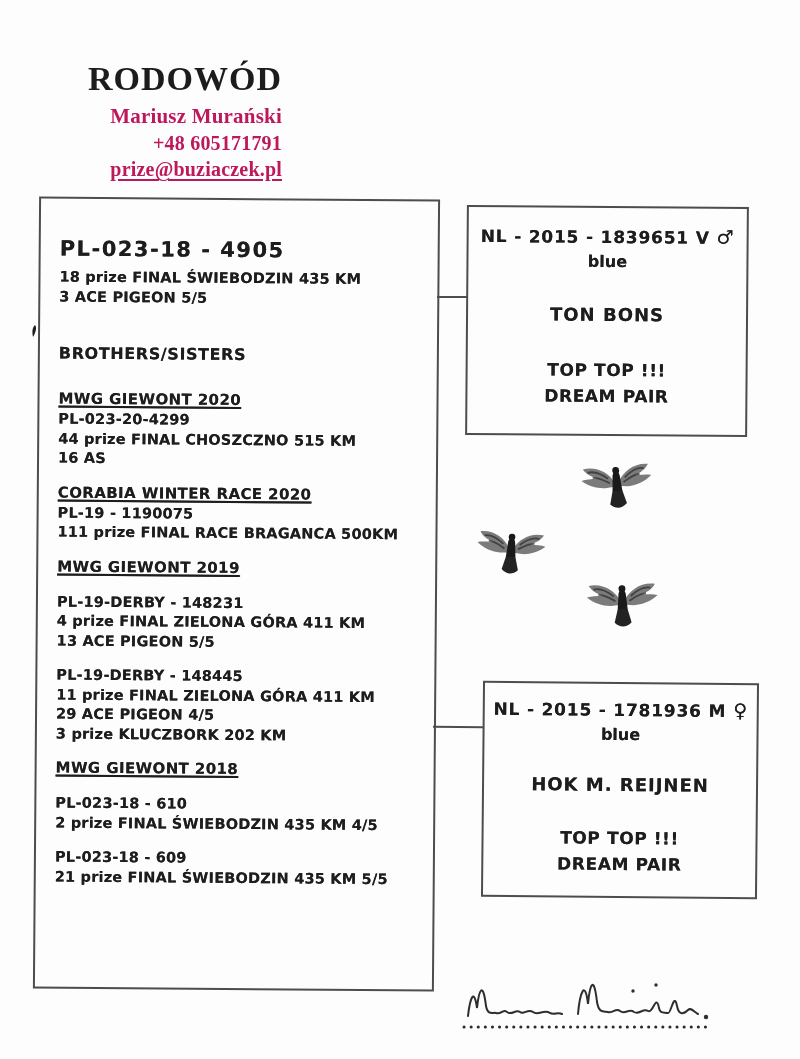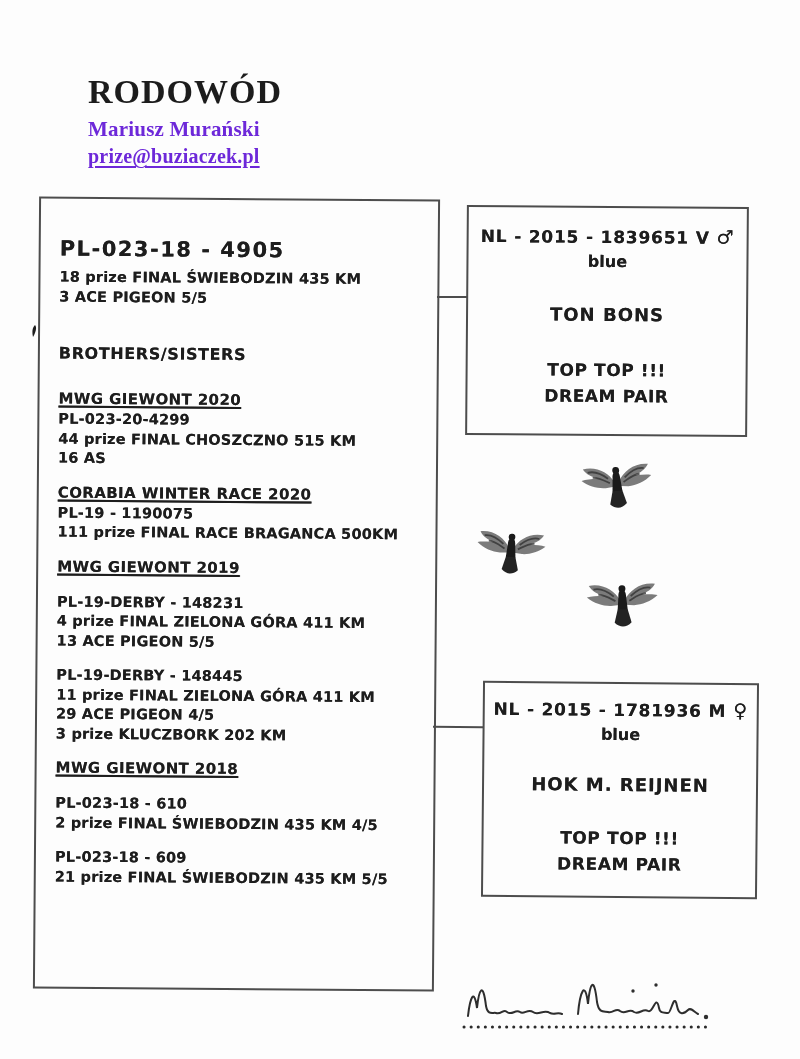--- a/index.html
+++ b/index.html
@@ -5,28 +5,28 @@
   html,body{margin:0;padding:0;}
   .page{
     position:relative;
     width:800px;height:1059px;
     background:#fdfdfd;
     font-family:"DejaVu Sans", sans-serif;
     color:#1d1d1d;
     overflow:hidden;
   }
   
-  .letterhead{position:absolute;left:88px;top:73px;}
+  .letterhead{position:absolute;left:88px;top:60px;text-align:right;}
   .lh-title{
     font-family:"Liberation Serif", serif;
     font-weight:bold;font-size:34px;letter-spacing:1px;color:#1c1c1c;
   }
   .lh-line{
     font-family:"Liberation Serif", serif;
-    font-weight:bold;font-size:20px;color:#6d28d9;margin-top:3px;letter-spacing:0.2px;
+    font-weight:bold;font-size:20px;color:#be185d;margin-top:3px;letter-spacing:0.2px;
   }
   .lh-name{font-size:21px;margin-top:6px;}
   .lh-email{text-decoration:underline;text-decoration-thickness:2px;text-underline-offset:3px;}
 
   
   .pedigree-box{
     position:absolute;
     border:2px solid #4d4d4d;
     background:transparent;
     box-sizing:border-box;
@@ -83,20 +83,21 @@
   .ink-mark{position:absolute;left:30px;top:324px;width:8px;height:14px;}
 </style>
 </head>
 <body>
 
 <div class="page">
 
   <div class="letterhead">
     <div class="lh-title">RODOWÓD</div>
     <div class="lh-line lh-name">Mariusz Murański</div>
+    <div class="lh-line">+48 605171791</div>
     <div class="lh-line lh-email">prize@buziaczek.pl</div>
   </div>
 
   <svg class="ink-mark" viewBox="0 0 8 14">
     <path d="M5,1 C7,3 6,8 3,13 C2,8 2,4 5,1 Z" fill="#1d1d1d"></path>
   </svg>
 
   <div class="pedigree-box left-box">
     <div class="ring-title">PL-023-18 - 4905</div>
     <div class="line">18 prize FINAL ŚWIEBODZIN 435 KM</div>

